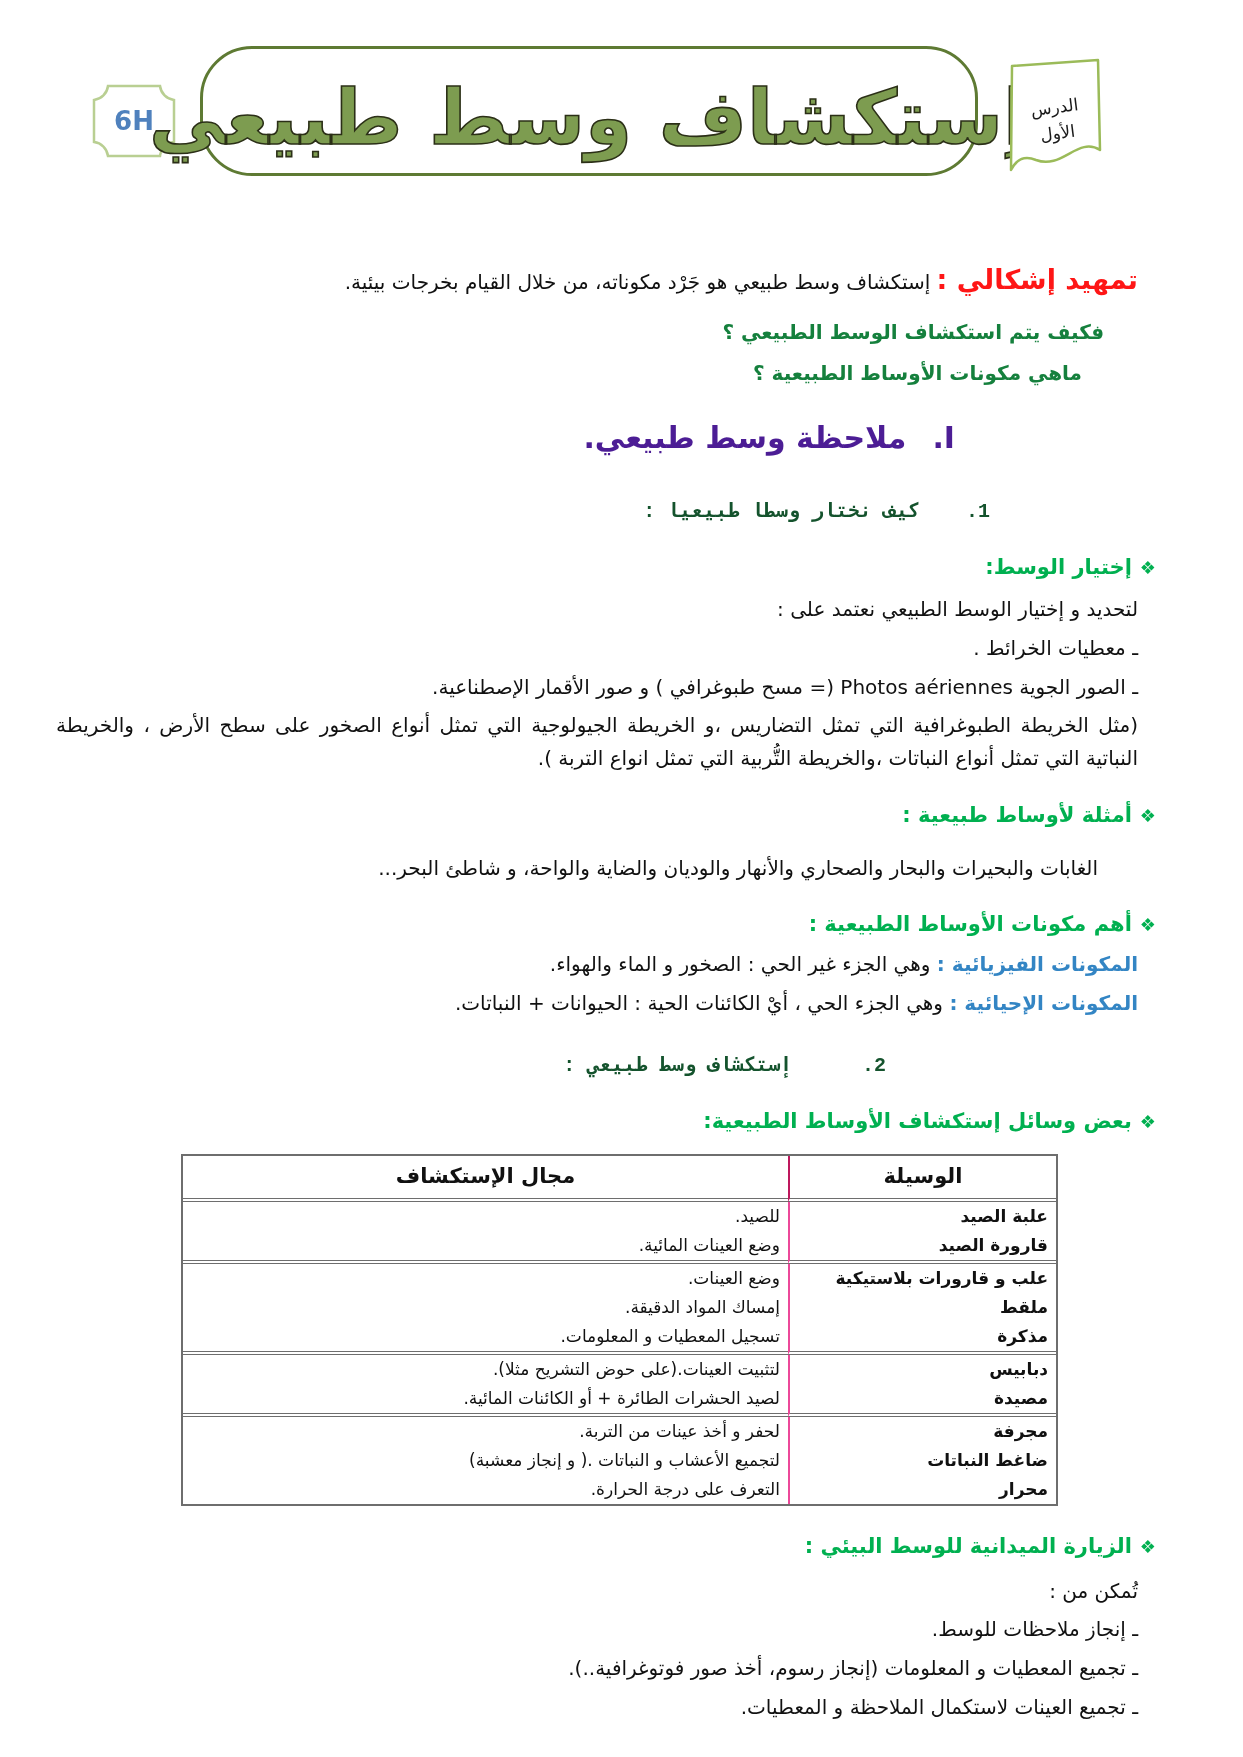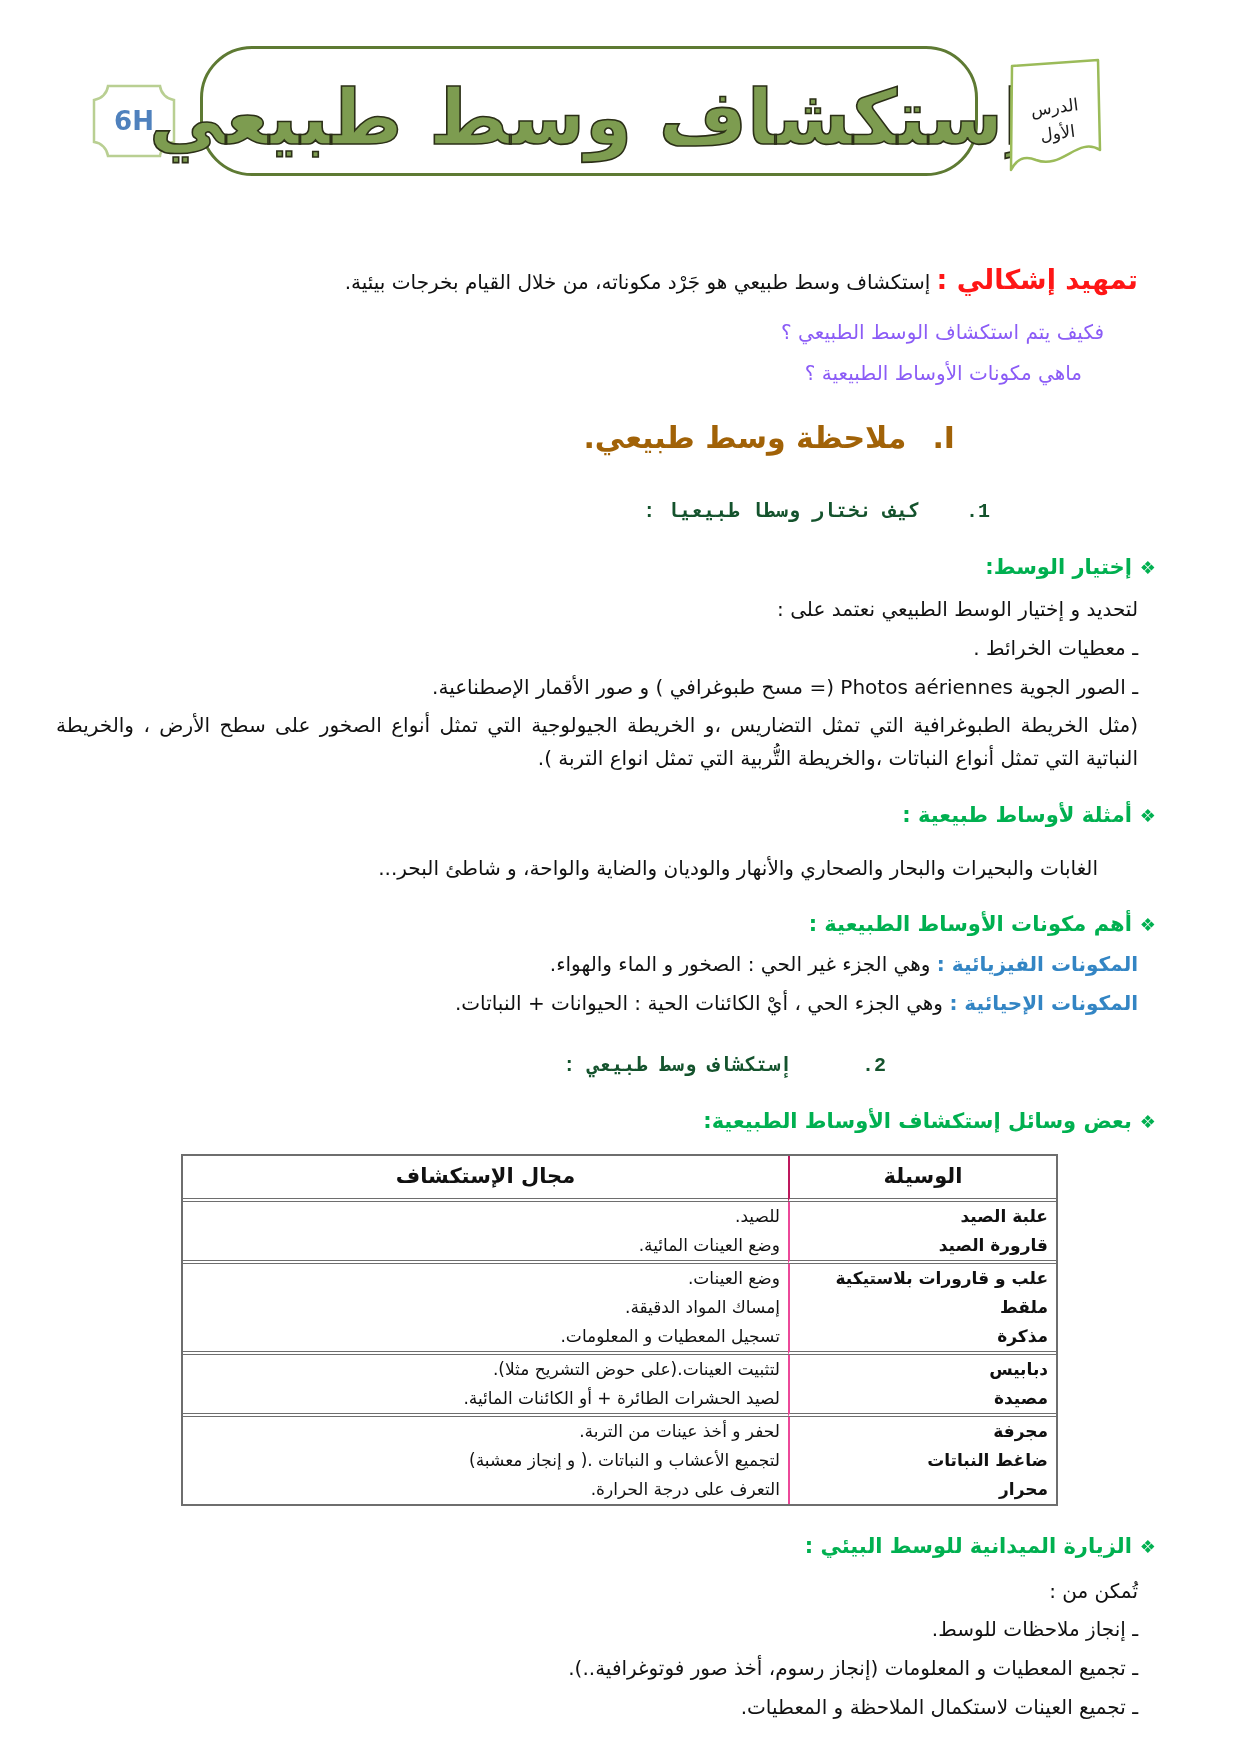--- a/index.html
+++ b/index.html
@@ -28,24 +28,24 @@
   .flag svg{display:block;position:absolute;inset:0;}
   .flag .flag-text{
     position:absolute;inset:6px 8px;display:flex;flex-direction:column;justify-content:center;
     align-items:center;gap:6px;transform:rotate(-7deg);
     font-size:17px;color:#1a1a1a;font-weight:500;
   }
   
   .content{direction:rtl;text-align:right;padding:0 105px 0 56px;font-size:20px;line-height:1.55;}
   .intro-line{margin-top:44px;}
   .intro-label{color:#fe1616;font-weight:bold;font-size:27px;}
-  .q{color:#8b5cf6;font-weight:normal;margin-top:10px;}
+  .q{color:#15803d;font-weight:bold;margin-top:10px;}
   .q1{margin-right:34px;margin-top:16px;}
   .q2{margin-right:56px;}
-  .h-I{margin-top:26px;margin-right:183px;color:#a16207;font-weight:bold;font-size:30px;}
+  .h-I{margin-top:26px;margin-right:183px;color:#4c1d95;font-weight:bold;font-size:30px;}
   .h-I .num{margin-left:26px;}
   .h-num{color:#14532d;font-weight:bold;font-size:20px;font-family:Liberation Mono, monospace;}
   .h-1{margin-top:34px;margin-right:148px;}
   .h-1 .num{margin-left:46px;}
   .h-2{margin-top:30px;margin-right:252px;}
   .h-2 .num{margin-left:70px;}
   .green-h{color:#00b050;font-weight:bold;font-size:21px;margin-top:24px;margin-right:-18px;}
   .green-h .bullet{font-size:18px;margin-left:8px;}
   .para{margin-top:8px;}
   .lead{margin-top:10px;}

